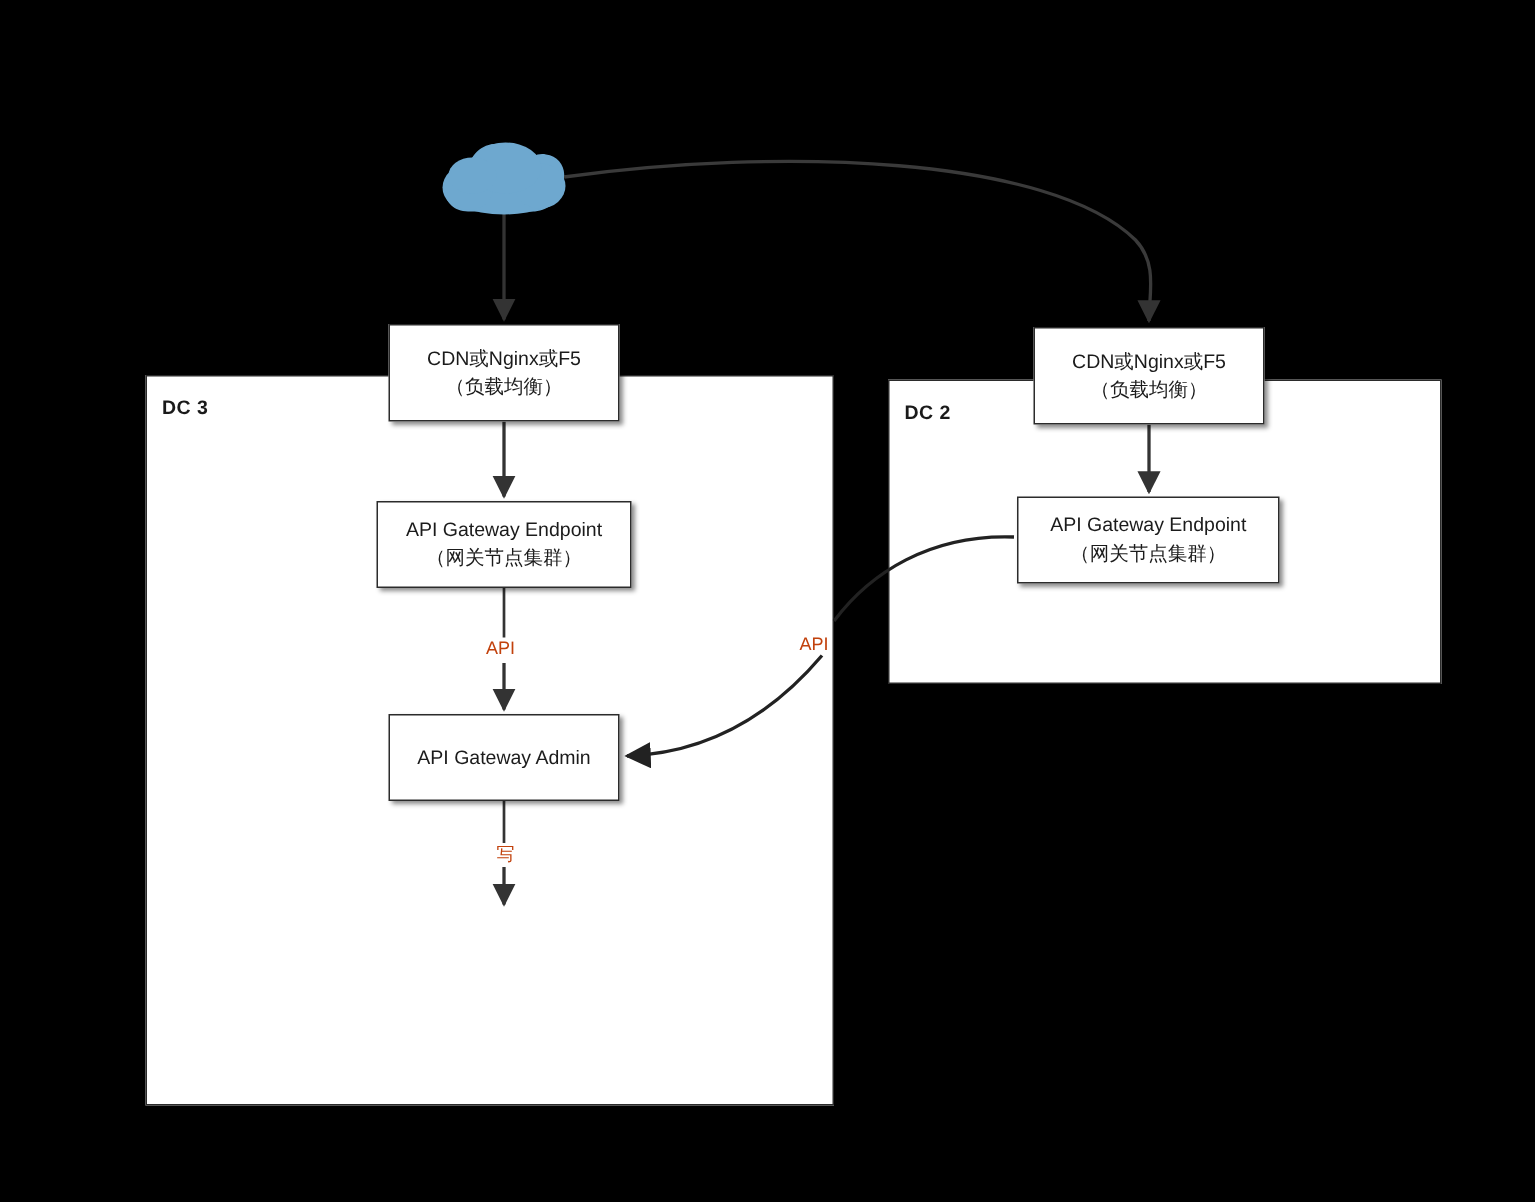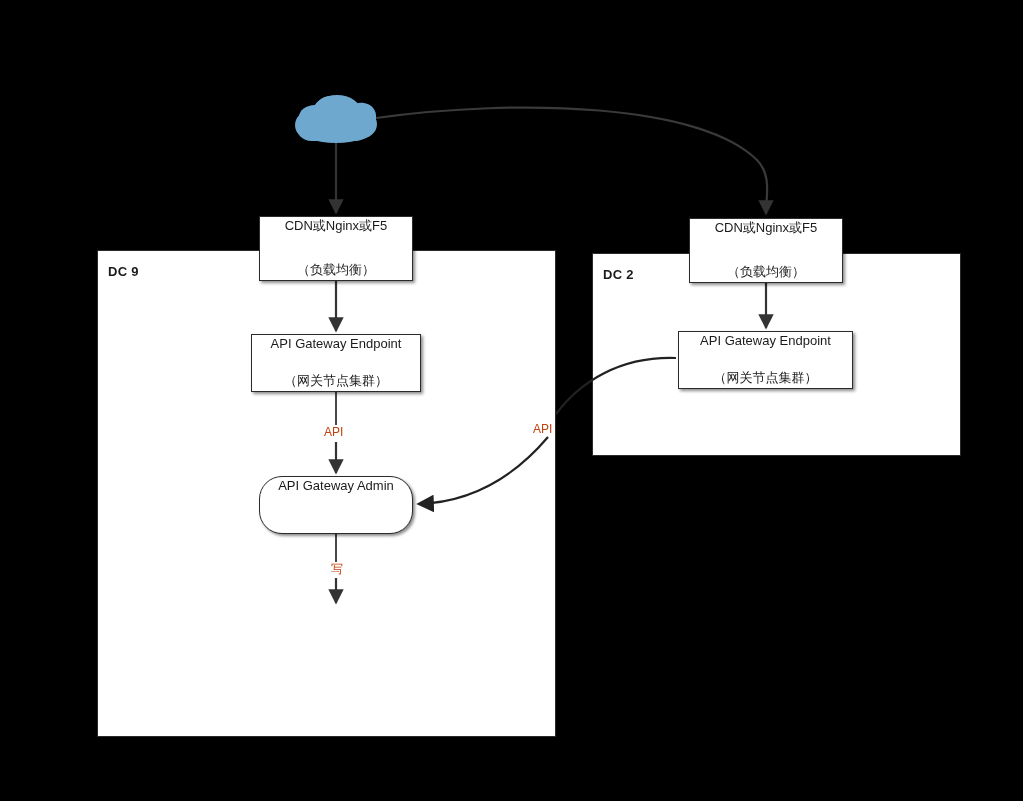--- a/index.html
+++ b/index.html
@@ -36,21 +36,21 @@
   }
   
   .node {
     position: absolute;
     background: #ffffff;
     border: 1.6px solid #2b2b2b;
     box-sizing: border-box;
     display: flex;
     flex-direction: column;
     align-items: center;
-    justify-content: space-between;
+    justify-content: center;
     text-align: center;
     font-size: 13px;
     color: #1b1b1b;
     line-height: 1.45;
     box-shadow: 2px 2px 3px rgba(0,0,0,0.45);
   }
   .node .l1, .node .l2 { display: block; white-space: nowrap; }
   
   #edges {
     position: absolute;
@@ -77,21 +77,21 @@
     position: absolute;
     overflow: hidden;
   }
 </style>
 </head>
 <body>
 
 <div id="canvas">
 
   <div class="panel" id="panel-dc1" style="left: 97px; top: 250px; width: 459px; height: 487px;"></div>
-  <div class="panel-title" id="panel-dc1-title" style="left: 108px; top: 264px;">DC 9</div>
+  <div class="panel-title" id="panel-dc1-title" style="left: 108px; top: 264px;">DC 3</div>
 
   <div class="panel" id="panel-dc2" style="left: 592px; top: 253px; width: 369px; height: 203px;"></div>
   <div class="panel-title" id="panel-dc2-title" style="left: 603px; top: 267px;">DC 2</div>
 
   <svg id="edges" viewBox="0 0 1023 801">
     <defs>
       <marker id="arrow" viewBox="0 0 10 10" refX="9" refY="5" markerWidth="7" markerHeight="7" orient="auto-start-reverse">
         <path d="M 0 0 L 10 5 L 0 10 z" fill="#333333"></path>
       </marker>
       <marker id="arrowbig" viewBox="0 0 10 10" refX="9" refY="5" markerWidth="8" markerHeight="8" orient="auto-start-reverse">
@@ -146,21 +146,21 @@
   <div class="node" id="node-dc1-lb" style="left: 259px; top: 216px; width: 154px; height: 65px;">
     <span class="l1">CDN或Nginx或F5</span>
     <span class="l2">（负载均衡）</span>
   </div>
 
   <div class="node" id="node-dc1-endpoint" style="left: 251px; top: 334px; width: 170px; height: 58px;">
     <span class="l1">API Gateway Endpoint</span>
     <span class="l2">（网关节点集群）</span>
   </div>
 
-  <div class="node" id="node-dc1-admin" style="left: 259px; top: 476px; width: 154px; height: 58px; border-radius: 23px;">
+  <div class="node" id="node-dc1-admin" style="left: 259px; top: 476px; width: 154px; height: 58px;">
     <span class="l1">API Gateway Admin</span>
   </div>
 
 
   <div class="node" id="node-dc2-lb" style="left: 689px; top: 218px; width: 154px; height: 65px;">
     <span class="l1">CDN或Nginx或F5</span>
     <span class="l2">（负载均衡）</span>
   </div>
 
   <div class="node" id="node-dc2-endpoint" style="left: 678px; top: 331px; width: 175px; height: 58px;">

